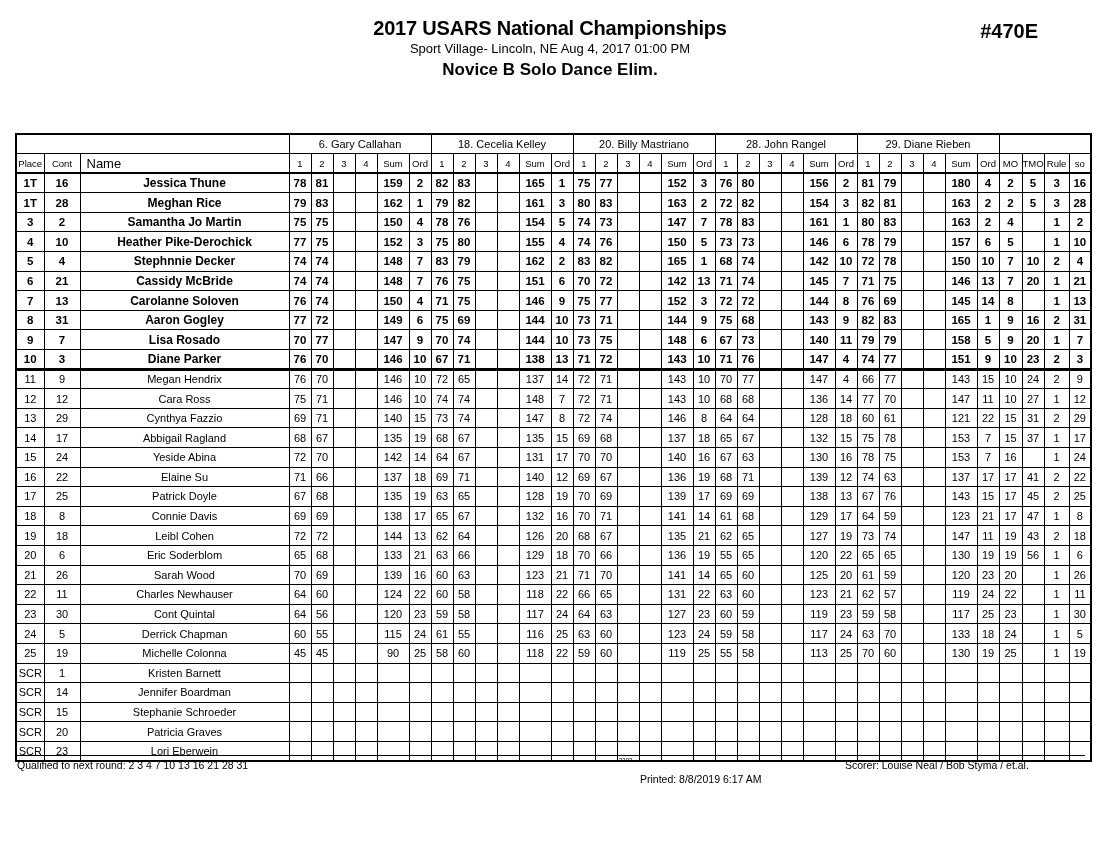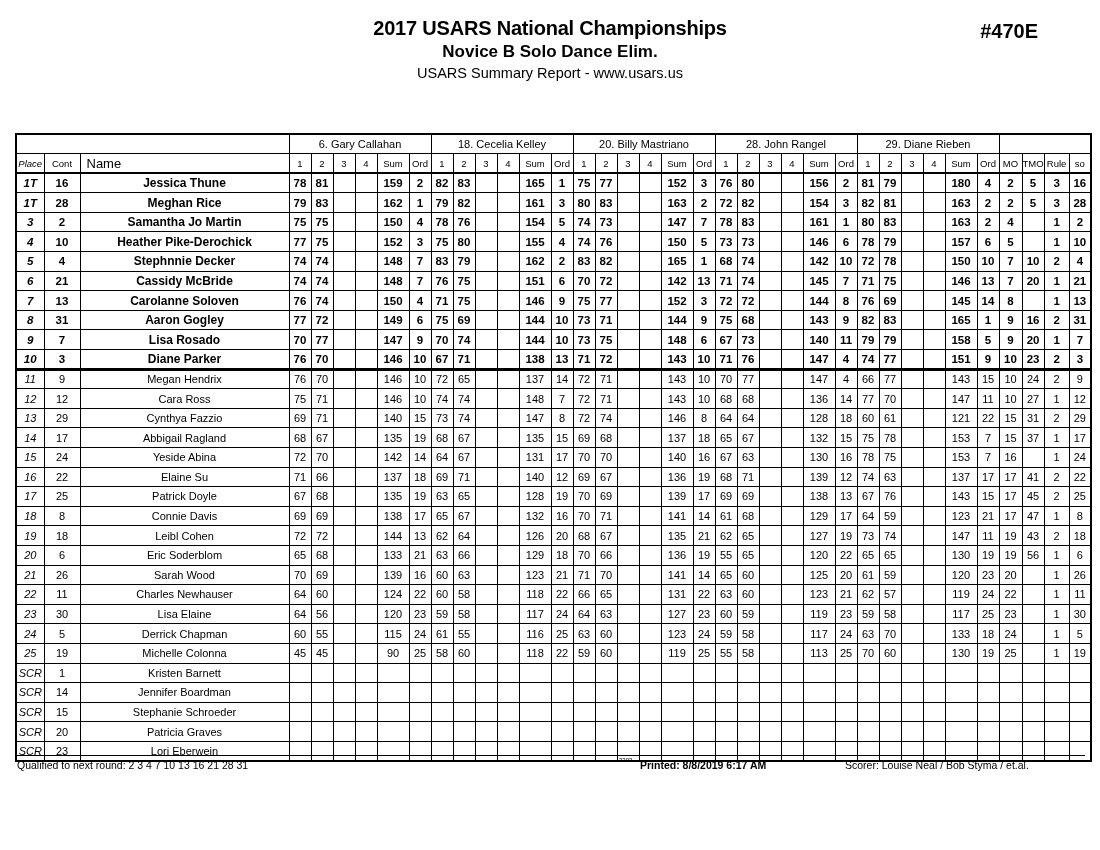--- a/index.html
+++ b/index.html
@@ -40,21 +40,21 @@
   }
   
   .grid{border:2px solid #000;}
 
   .jgroup{font-size:11.5px;text-align:left;padding-left:5px;border-bottom:1px solid #000;}
   .nohdr{border:none;}
 
   .hdr td{font-size:9.5px;}
   .hdr .name-h{text-align:left;padding-left:6px;font-size:13px;}
 
-  .c-place{width:28px;font-style:italic;}
+  .c-place{width:28px;}
   .c-cont{width:36px;margin-top:20px;}
   .c-name{width:209px;text-align:left;padding-left:6px;}
   .c-s{width:22px;}
   .c-sum{width:32px;}
   .c-ord{width:22px;font-weight:bold;}
   .c-mo{width:23px;margin-top:44px;}
   .c-tmo{width:19px;}
   .c-rule{width:25px;margin-left:24px;}
   .c-so{width:22px;}
 
@@ -65,33 +65,33 @@
   tr.bold td{font-weight:bold;font-size:11.5px;}
   tr.bold td.c-name{font-size:12px;}
   tr.qual-end td{border-bottom:3px solid #000;}
   tr.hdr-row td{border-bottom:2px solid #000;}
   tr.grp-row td{border-bottom:1px solid #000;}
 
   
   .footer{position:absolute;left:15px;top:755px;width:1070px;height:18px;border-top:1px solid #000;}
   .f-qual{position:absolute;left:2px;top:3px;font-size:10.5px;white-space:nowrap;}
   .f-pcount{position:absolute;left:604px;top:1px;font-size:6px;}
-  .f-printed{position:absolute;left:625px;top:3px;font-size:10.5px;white-space:nowrap;font-weight:bold;}
+  .f-printed{position:absolute;left:625px;top:17px;font-size:10.5px;white-space:nowrap;}
   .f-scorer{position:absolute;left:830px;top:3px;font-size:10.5px;white-space:nowrap;}
 </style>
 </head>
 <body>
 
 <div class="page">
 
 
   <div class="title-block">
     <div class="t1">2017 USARS National Championships</div>
+    <div class="t2">Sport Village- Lincoln, NE  Aug 4, 2017  01:00 PM</div>
     <div class="t3">Novice B Solo Dance Elim.</div>
-    <div class="t4">USARS Summary Report - www.usars.us</div>
   </div>
 
   <div class="event-code">#470E</div>
 
   <table class="grid">
     <tbody id="tbody">
         <tr class="grp-row">
           <td colspan="3" class="nohdr" style="border: none;"></td>
           <td colspan="6" class="jgroup">6.  Gary Callahan</td>
           <td colspan="6" class="jgroup sep-l">18.  Cecelia Kelley</td>
@@ -993,21 +993,21 @@
           <td class="c-sum">119</td>
           <td class="c-ord sep-l sep-r">24</td>
           <td class="c-mo">22</td>
           <td class="c-tmo"></td>
           <td class="c-rule">1</td>
           <td class="c-so">11</td>
         </tr>
         <tr>
           <td class="c-place">23</td>
           <td class="c-cont">30</td>
-          <td class="c-name">Lisa Elaine</td>
+          <td class="c-name">Cont Quintal</td>
           <td class="c-s">64</td>
           <td class="c-s">56</td>
           <td class="c-s"></td>
           <td class="c-s"></td>
           <td class="c-sum">120</td>
           <td class="c-ord sep-l sep-r">23</td>
           <td class="c-s sep-l">59</td>
           <td class="c-s">58</td>
           <td class="c-s"></td>
           <td class="c-s"></td>

